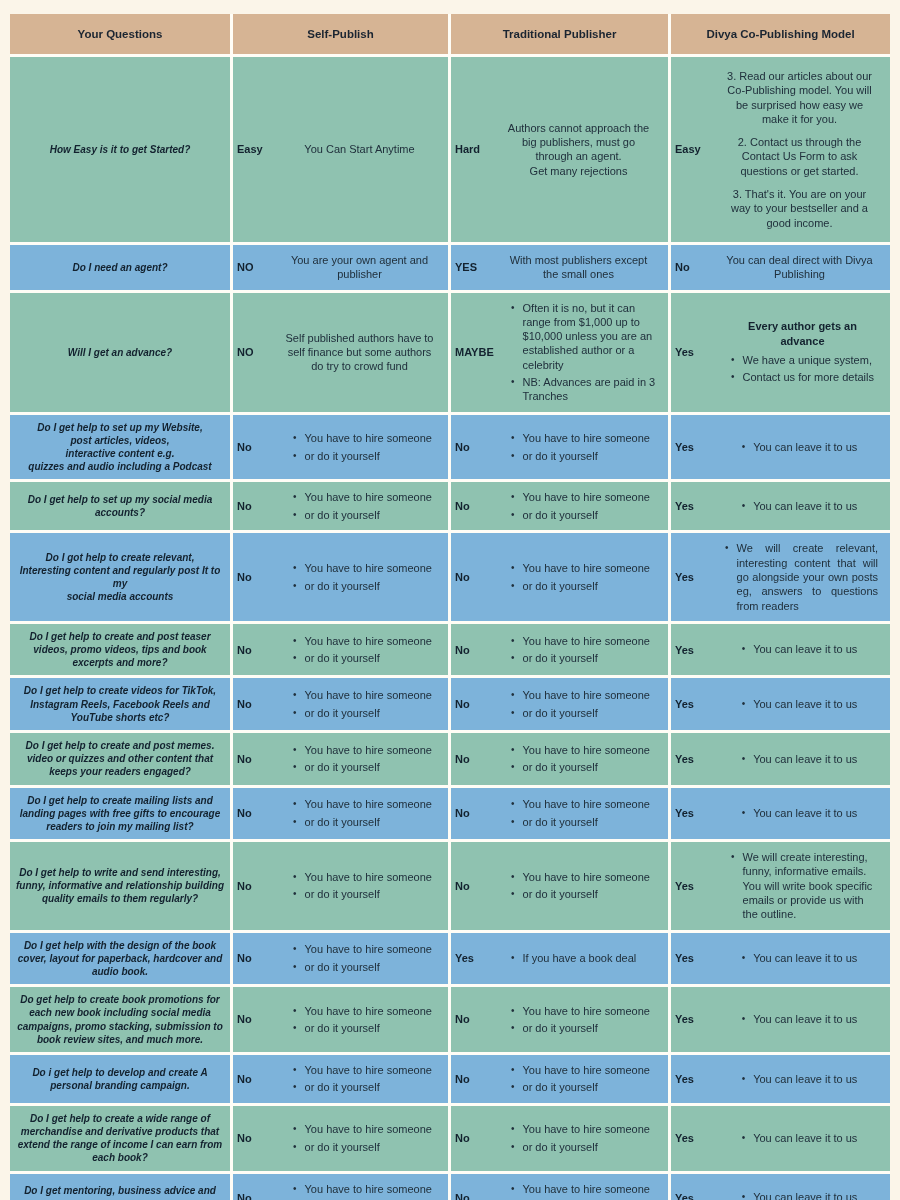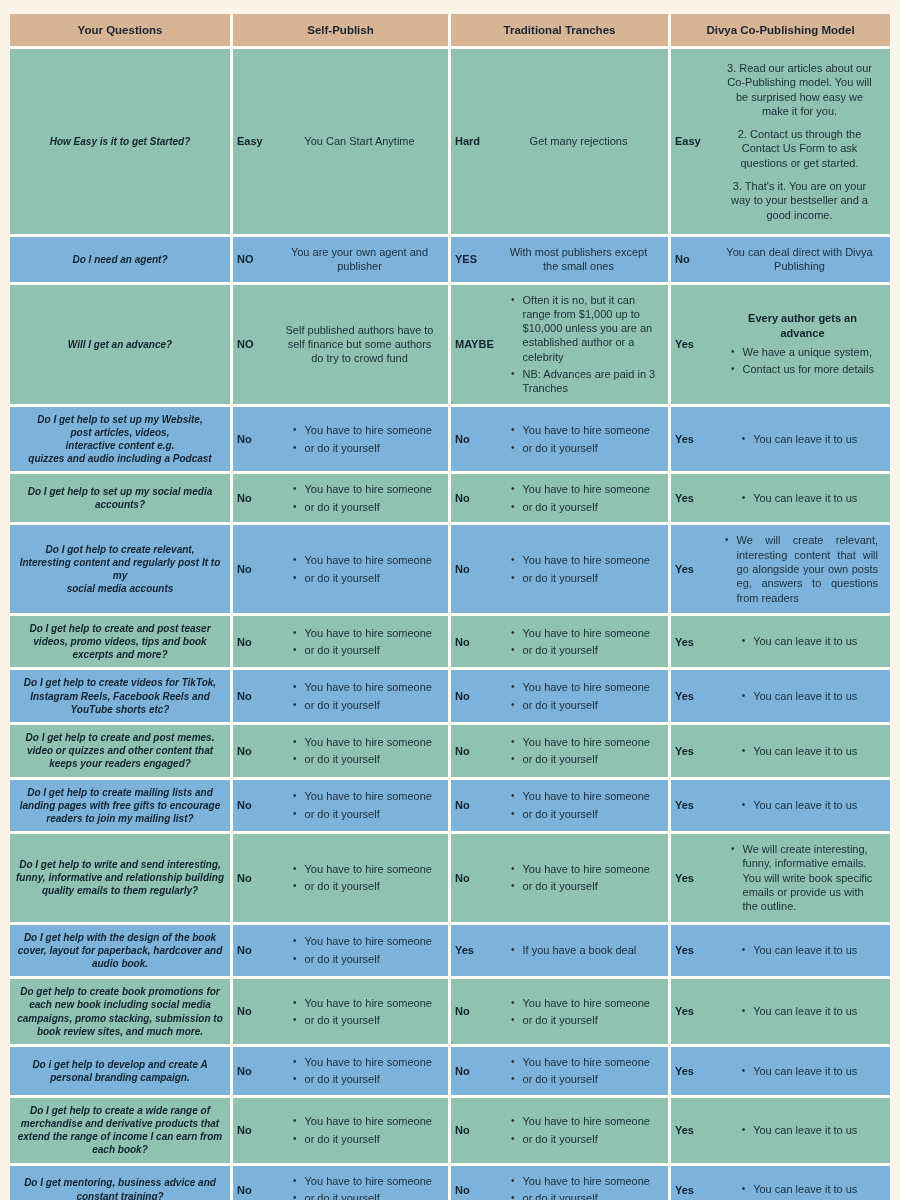--- a/index.html
+++ b/index.html
@@ -16,21 +16,21 @@
   }
   .row {
     display:grid;
     grid-template-columns:220px 215px 217px 219px;
     gap:3px;
   }
   .row > div { min-height:26px; }
   .tone-green > div { background:#8fc2b0; }
   .tone-blue  > div { background:#7db3da; }
   .header-row > div {
-    background:#d6b494; height:32px;
+    background:#d6b494; height:40px;
     display:flex; align-items:center; justify-content:center;
     font-weight:bold; font-size:11.5px; color:#1b2531;
   }
   .q-cell {
     display:flex; align-items:center; justify-content:center;
     text-align:center; font-weight:bold; font-size:10px; color:#13222f;
     line-height:1.32; padding:6px 6px; white-space:pre-line;font-style:italic;
   }
   .a-cell { display:flex; align-items:center; font-size:11px; color:#20303c; line-height:1.3; }
   .verdict {
@@ -50,35 +50,36 @@
   .bullets.justify { padding-left:6px; padding-right:2px; }
   .bullets.justify .btxt { text-align:justify; }
 </style>
 </head>
 <body>
 
 <div class="table">
   <div class="row header-row">
     <div>Your Questions</div>
     <div>Self-Publish</div>
-    <div>Traditional Tranches</div>
+    <div>Traditional Publisher</div>
     <div>Divya Co-Publishing Model</div>
   </div>
 
   <div class="row tone-green">
     <div class="q-cell">How Easy is it to get Started?</div>
     <div class="a-cell">
       <div class="verdict">Easy</div>
       <div class="content">
           <div class="cell-line">You Can Start Anytime</div>
         </div>
     </div>
     <div class="a-cell">
       <div class="verdict">Hard</div>
       <div class="content">
+          <div class="cell-line">Authors cannot approach the big publishers, must go through an agent.</div>
           <div class="cell-line">Get many rejections</div>
         </div>
     </div>
     <div class="a-cell">
       <div class="verdict">Easy</div>
       <div class="content">
           <div class="cell-line step">3. Read our articles about our Co-Publishing model. You will be surprised how easy we make it for you.</div>
           <div class="cell-line step">2. Contact us through the Contact Us Form to ask questions or get started.</div>
           <div class="cell-line step">3. That's it. You are on your way to your bestseller and a good income.</div>
         </div>

